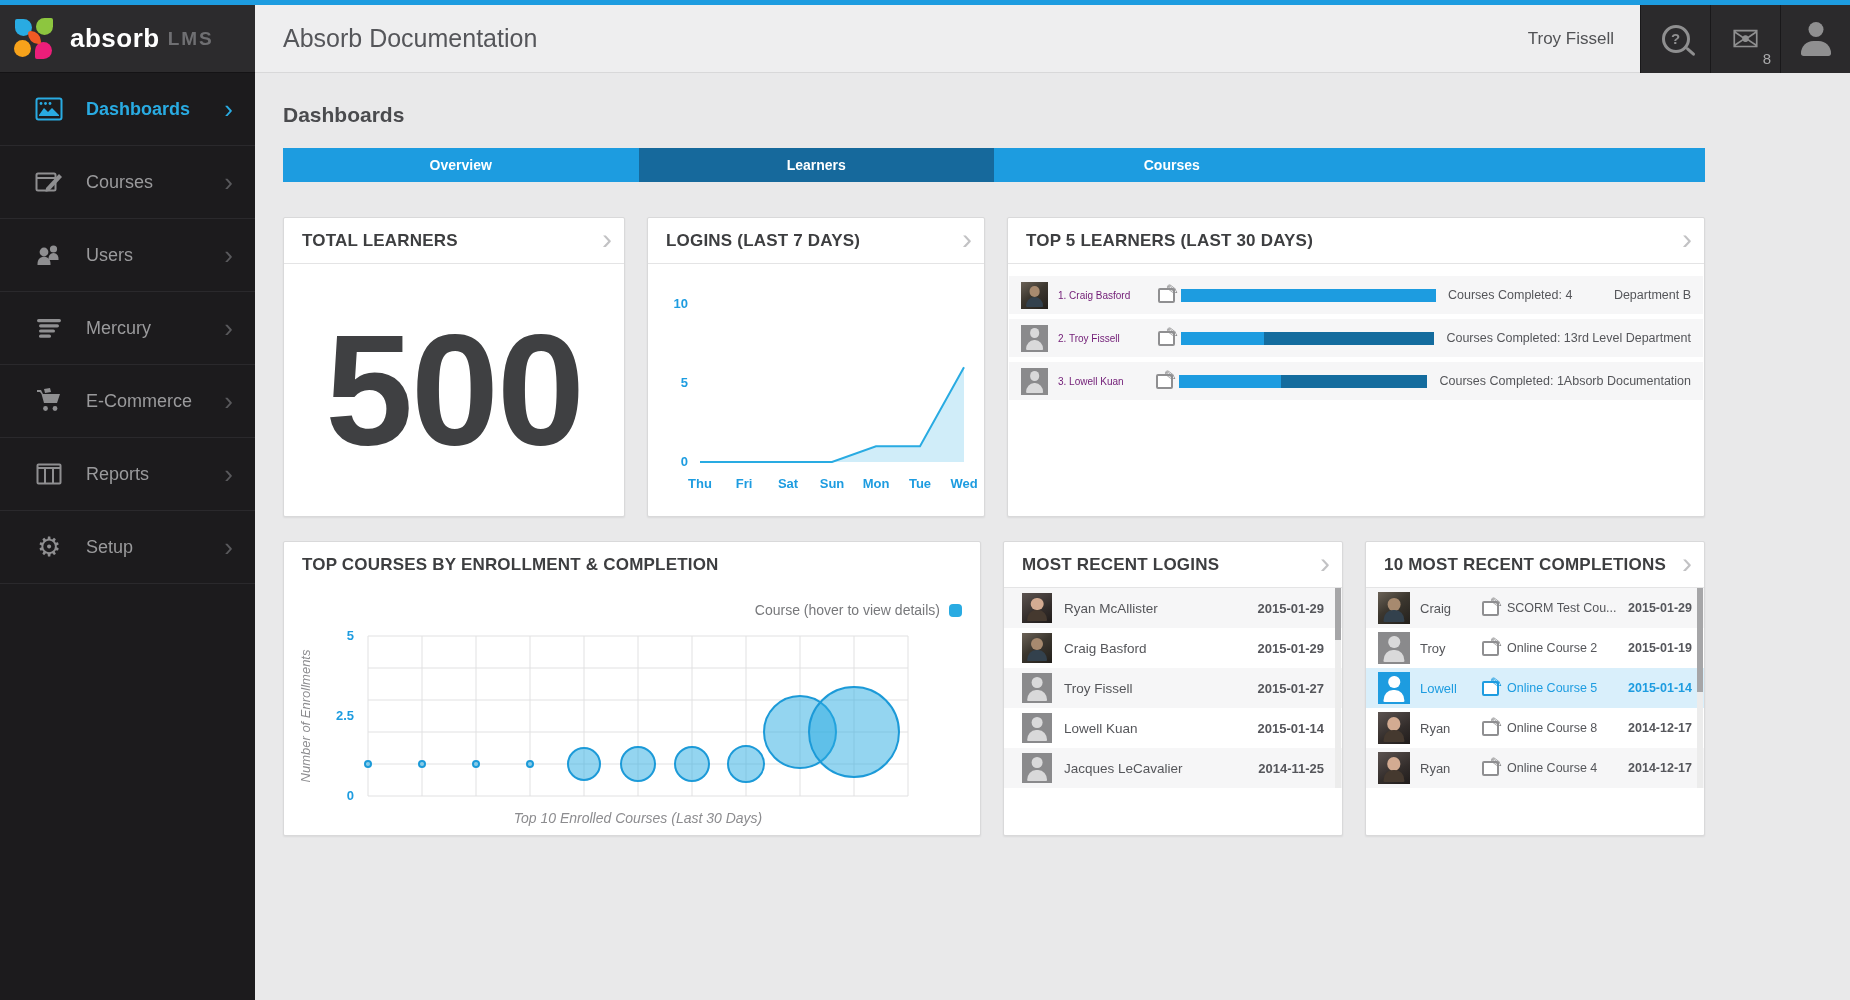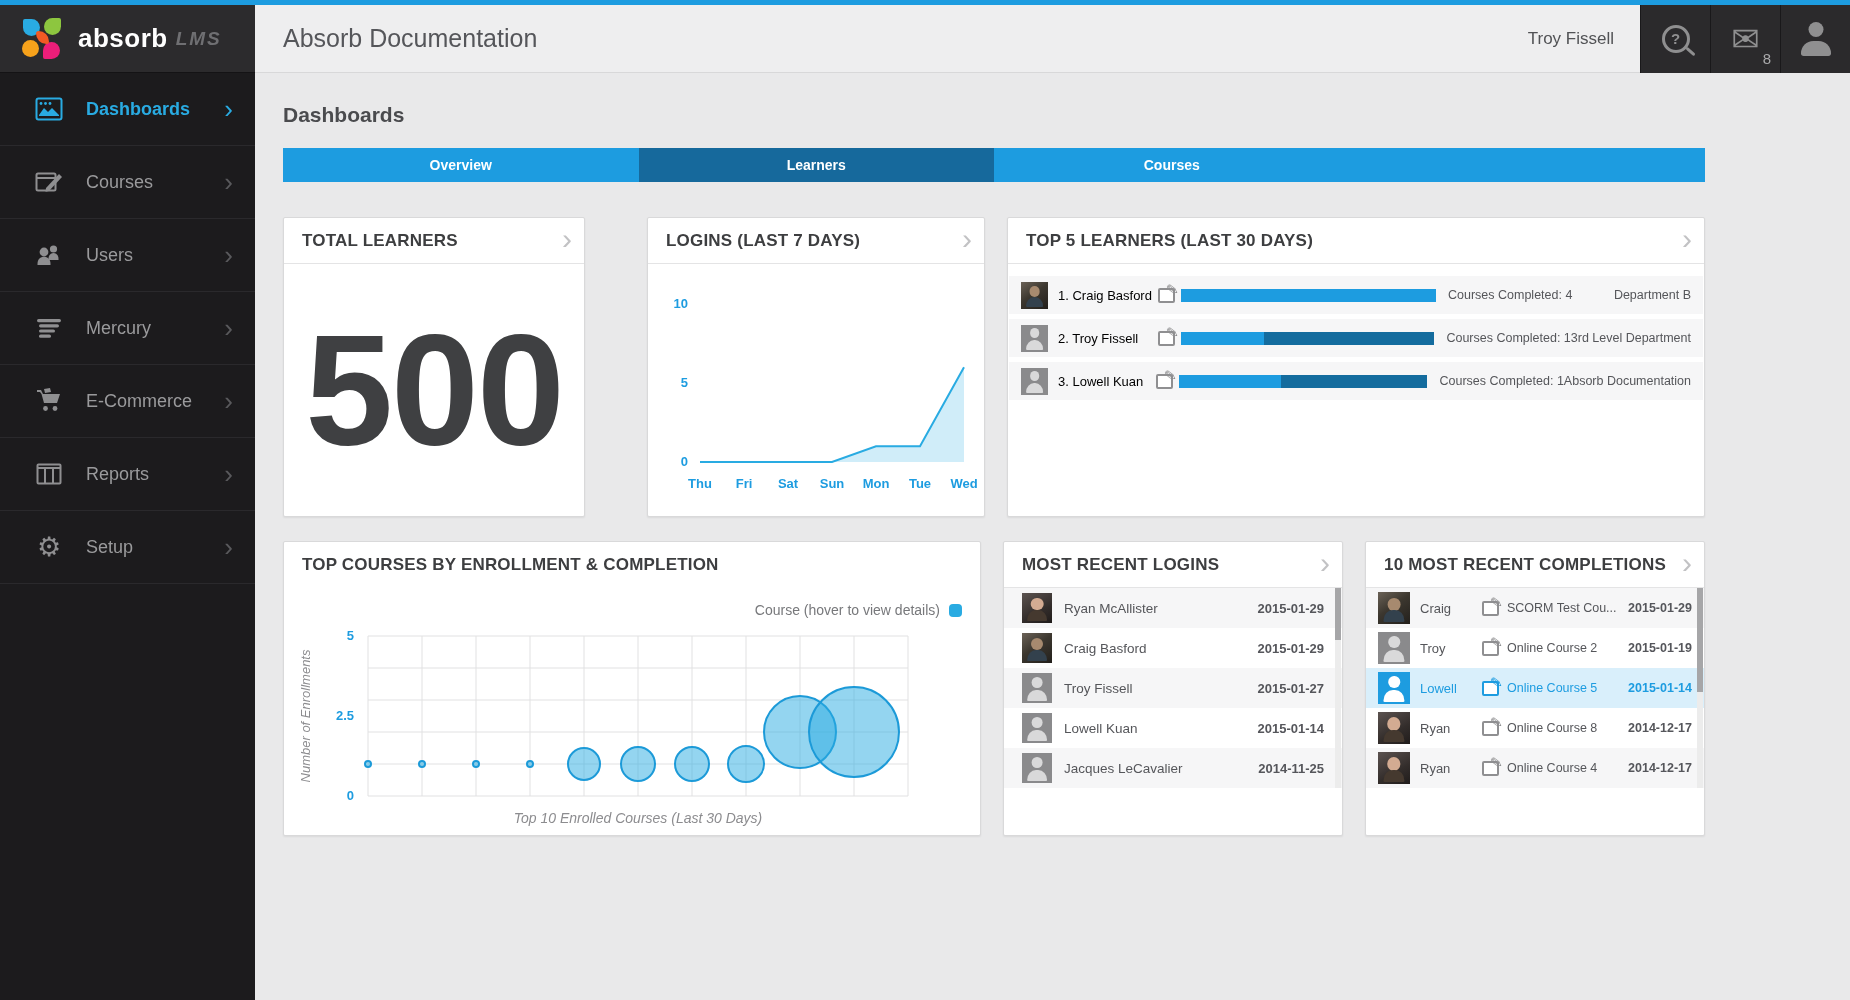--- a/index.html
+++ b/index.html
@@ -5,30 +5,30 @@
   * { margin:0; padding:0; box-sizing:border-box; }
   html,body { background:#cfcfcf; }
   body { font-family:"Liberation Sans", sans-serif; }
   #app { position:relative; width:1850px; height:1000px; background:#e9e9ea; overflow:hidden; }
 
   
   .top-strip { position:absolute; left:0; top:0; width:100%; height:5px; background:#1d9ce0; z-index:30; }
 
   
   .sidebar { position:absolute; left:0; top:5px; width:255px; height:995px; background:#1c1b1d; z-index:20; }
-  .brand { height:68px; background:#2c2b2d; border-bottom:1px solid #141315; display:flex; align-items:center; padding-left:22px; }
+  .brand { height:68px; background:#2c2b2d; border-bottom:1px solid #141315; display:flex; align-items:center; padding-left:14px; }
   .brand-mark { position:relative; width:42px; height:42px; margin-right:14px; }
   .petal { position:absolute; width:17px; height:17px; border-radius:9px 9px 9px 2px; }
   .petal.p1 { left:1px; top:1px;  background:#29abe2; transform:rotate(90deg); }
   .petal.p2 { right:3px; top:0;   background:#8dc63f; transform:rotate(180deg); }
   .petal.p3 { left:0; bottom:3px; background:#f7a21b; border-radius:50%; }
   .petal.p4 { right:4px; bottom:1px; background:#ec1e79; transform:rotate(0deg); }
   .petal.p5 { left:14px; top:13px; width:13px; height:13px; background:#f15a24; border-radius:3px 12px 3px 12px; }
   .brand-name { color:#ffffff; font-size:26px; font-weight:bold; letter-spacing:.5px; }
-  .brand-suffix { color:#6f6f72; font-size:19px; font-weight:bold; margin-left:8px; letter-spacing:2px;font-style:italic; }
+  .brand-suffix { color:#6f6f72; font-size:19px; font-weight:bold; margin-left:8px; letter-spacing:2px; }
 
   .nav { }
   .nav-item { position:relative; height:73px; border-bottom:1px solid #2a292c; display:flex; align-items:center; padding-left:34px; cursor:pointer; }
   .nav-icon { width:30px; height:26px; margin-right:22px; display:flex; align-items:center; justify-content:center; }
   .nav-icon svg { stroke:#8f8f91; fill:none; stroke-width:2; }
   .nav-icon .solid { fill:#8f8f91; stroke:none; }
   .nav-label { font-size:18px; color:#9a9a9c; }
   .nav-chev { position:absolute; right:22px; color:#59595c; font-size:26px; line-height:20px; font-weight:normal; }
   .nav-item.active .nav-label { color:#29abe2; font-weight:bold; }
   .nav-item.active .nav-chev { color:#29abe2; }
@@ -62,25 +62,25 @@
   .cards-row { display:flex; width:1422px; margin-top:35px; gap:22px; }
   .cards-row.second { margin-top:24px; }
   .card { position:relative; background:#ffffff; border:1px solid #d9d9da; border-radius:2px; box-shadow:0 1px 2px rgba(0,0,0,.07); }
   .card-header { position:relative; height:46px; line-height:46px; padding:0 18px; font-size:17px; font-weight:bold; color:#3d3e40; letter-spacing:.2px; border-bottom:1px solid #e4e4e5; white-space:nowrap; }
   .card-header.no-border { border-bottom:none; }
   .card-chev { position:absolute; right:12px; top:0; font-size:30px; font-weight:normal; color:#c2c2c4; cursor:pointer; line-height:42px; }
 
   .card.total { width:342px; height:300px; }
   .big-number { height:250px; display:flex; align-items:center; justify-content:center; font-size:158px; font-weight:bold; color:#3f4042; letter-spacing:-2px; }
 
-  .card.logins { width:338px; height:300px;margin-left:40px; }
+  .card.logins { width:338px; height:300px; }
   .card.top5 { width:698px; height:300px; }
   .top5-body { padding:12px 0 0 0; }
   .t5row { display:flex; align-items:center; height:38px; margin:0 1px 5px 1px; background:#f6f6f7; padding:0 12px; }
-  .t5row .rank-name { width:100px; font-size:13px; color:#000000; margin-left:10px; white-space:nowrap; }
+  .t5row .rank-name { width:100px; font-size:10px; color:#701a75; margin-left:10px; white-space:nowrap; }
   .t5row .bar { width:255px; height:13px; margin-left:6px; display:flex; background:#ffffff; }
   .bar-light { height:100%; background:#1d9ce0; }
   .bar-dark  { height:100%; background:#146c9e; flex:1; }
   .t5row .completed { margin-left:12px; font-size:12.5px; color:#55565a; white-space:nowrap; }
   .t5row .department { margin-left:auto; font-size:12.5px; color:#55565a; white-space:nowrap; }
 
   .card.courses-chart { width:698px; height:295px; }
   .legend-row { display:flex; align-items:center; justify-content:flex-end; padding:14px 18px 0 0; }
   .legend-text { font-size:14px; color:#77787b; }
   .legend-dot { width:13px; height:13px; border-radius:4px; background:#29abe2; margin-left:9px; }

